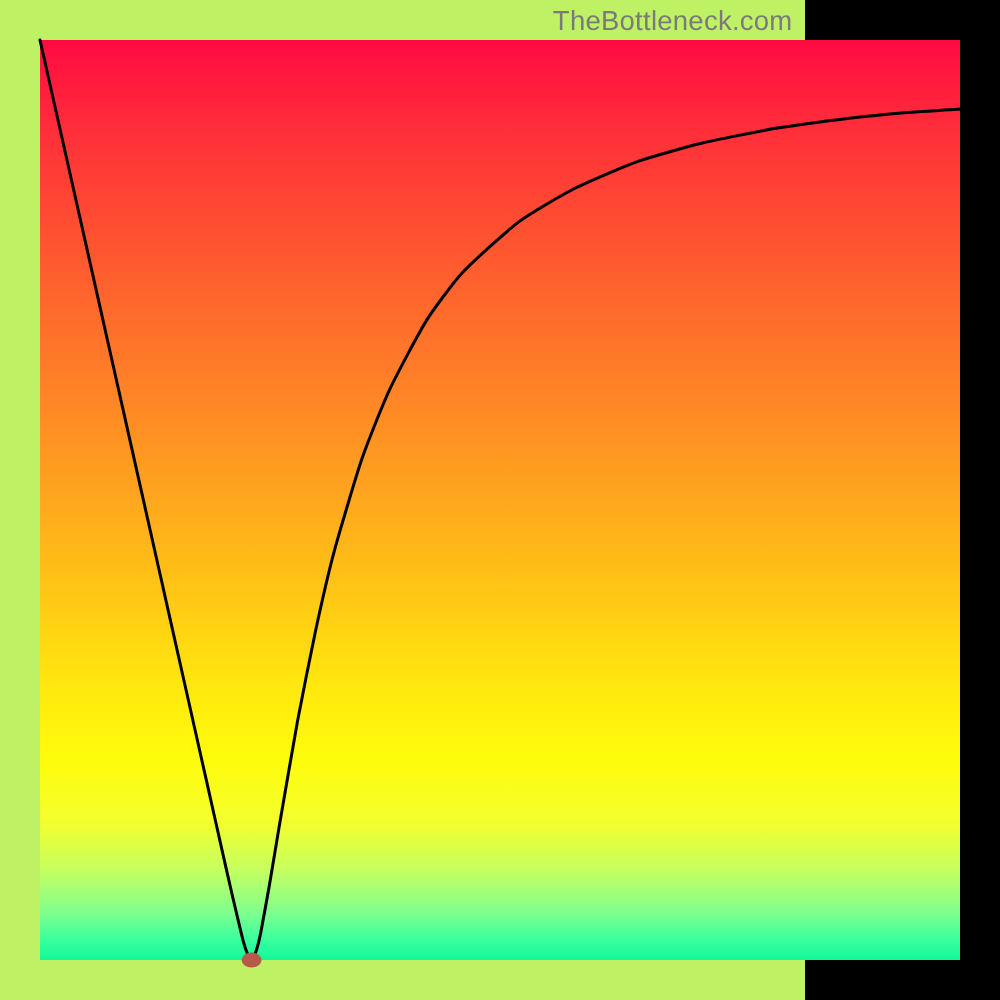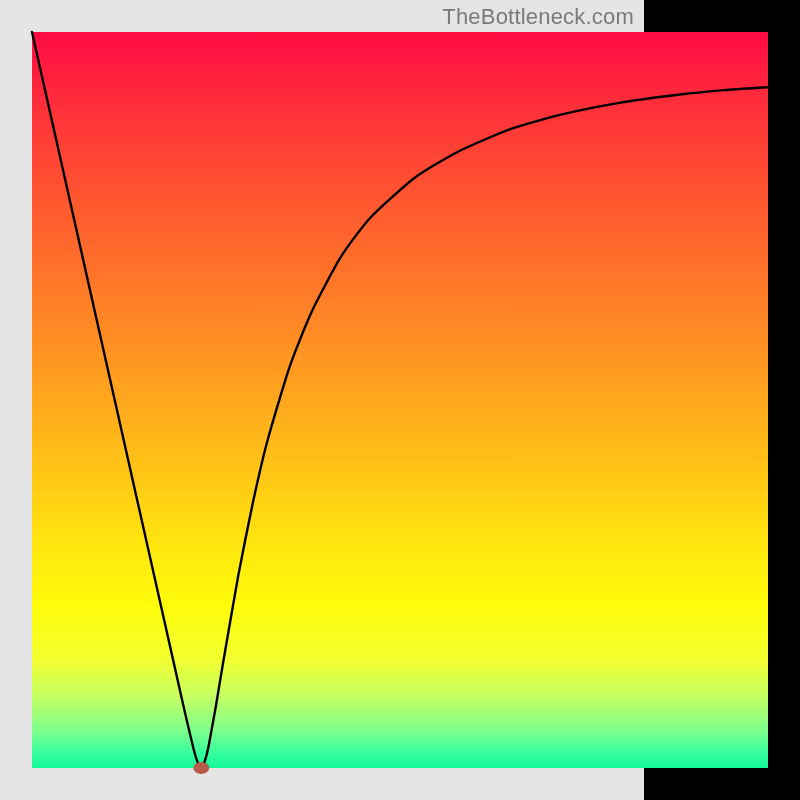--- a/index.html
+++ b/index.html
@@ -8,21 +8,21 @@
     width: 800px;
     height: 800px;
     background: #000;
     overflow: hidden;
     font-family: Arial, Helvetica, sans-serif;
   }
   .frame {
     position: relative;
     width: 644px;
     height: 800px;
-    background: #e5e5e5;
+    background: #bef264;
   }
   .plot-area {
     position: absolute;
     left: 32px;
     top: 32px;
     width: 736px;
     height: 736px;
     background: linear-gradient(to bottom,
       #ff0a42 0%,
       #ff2f3a 10%,

